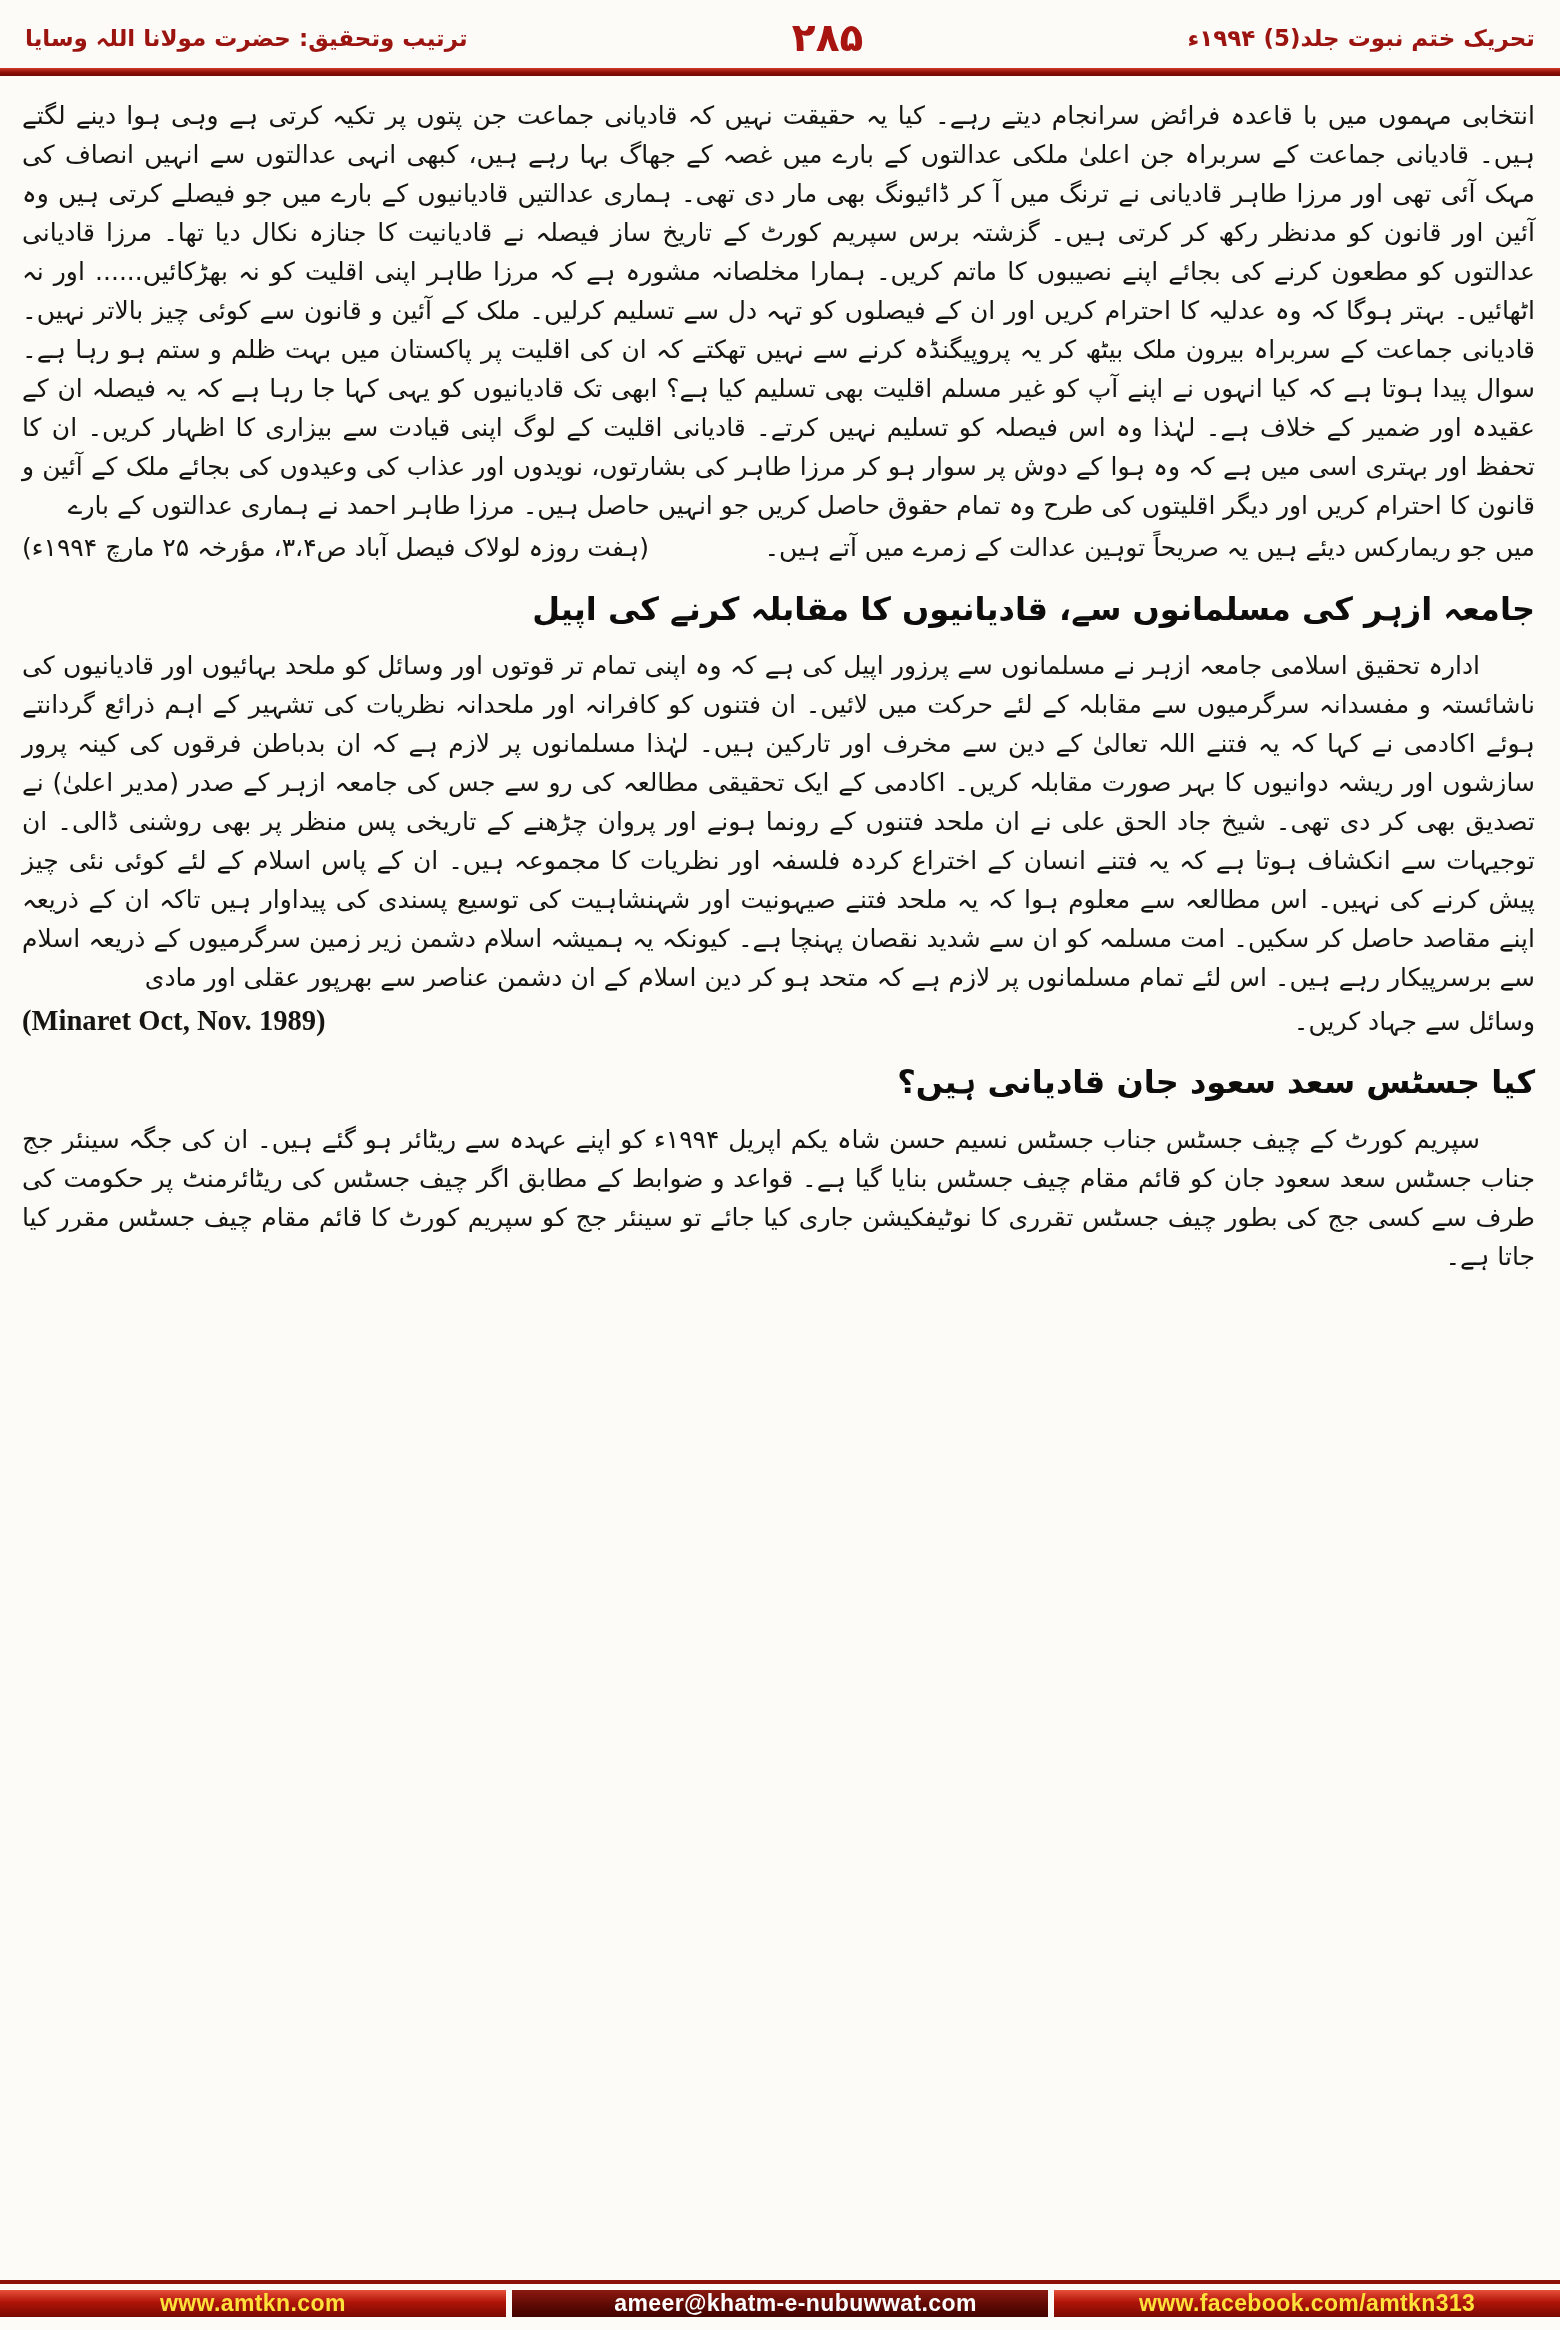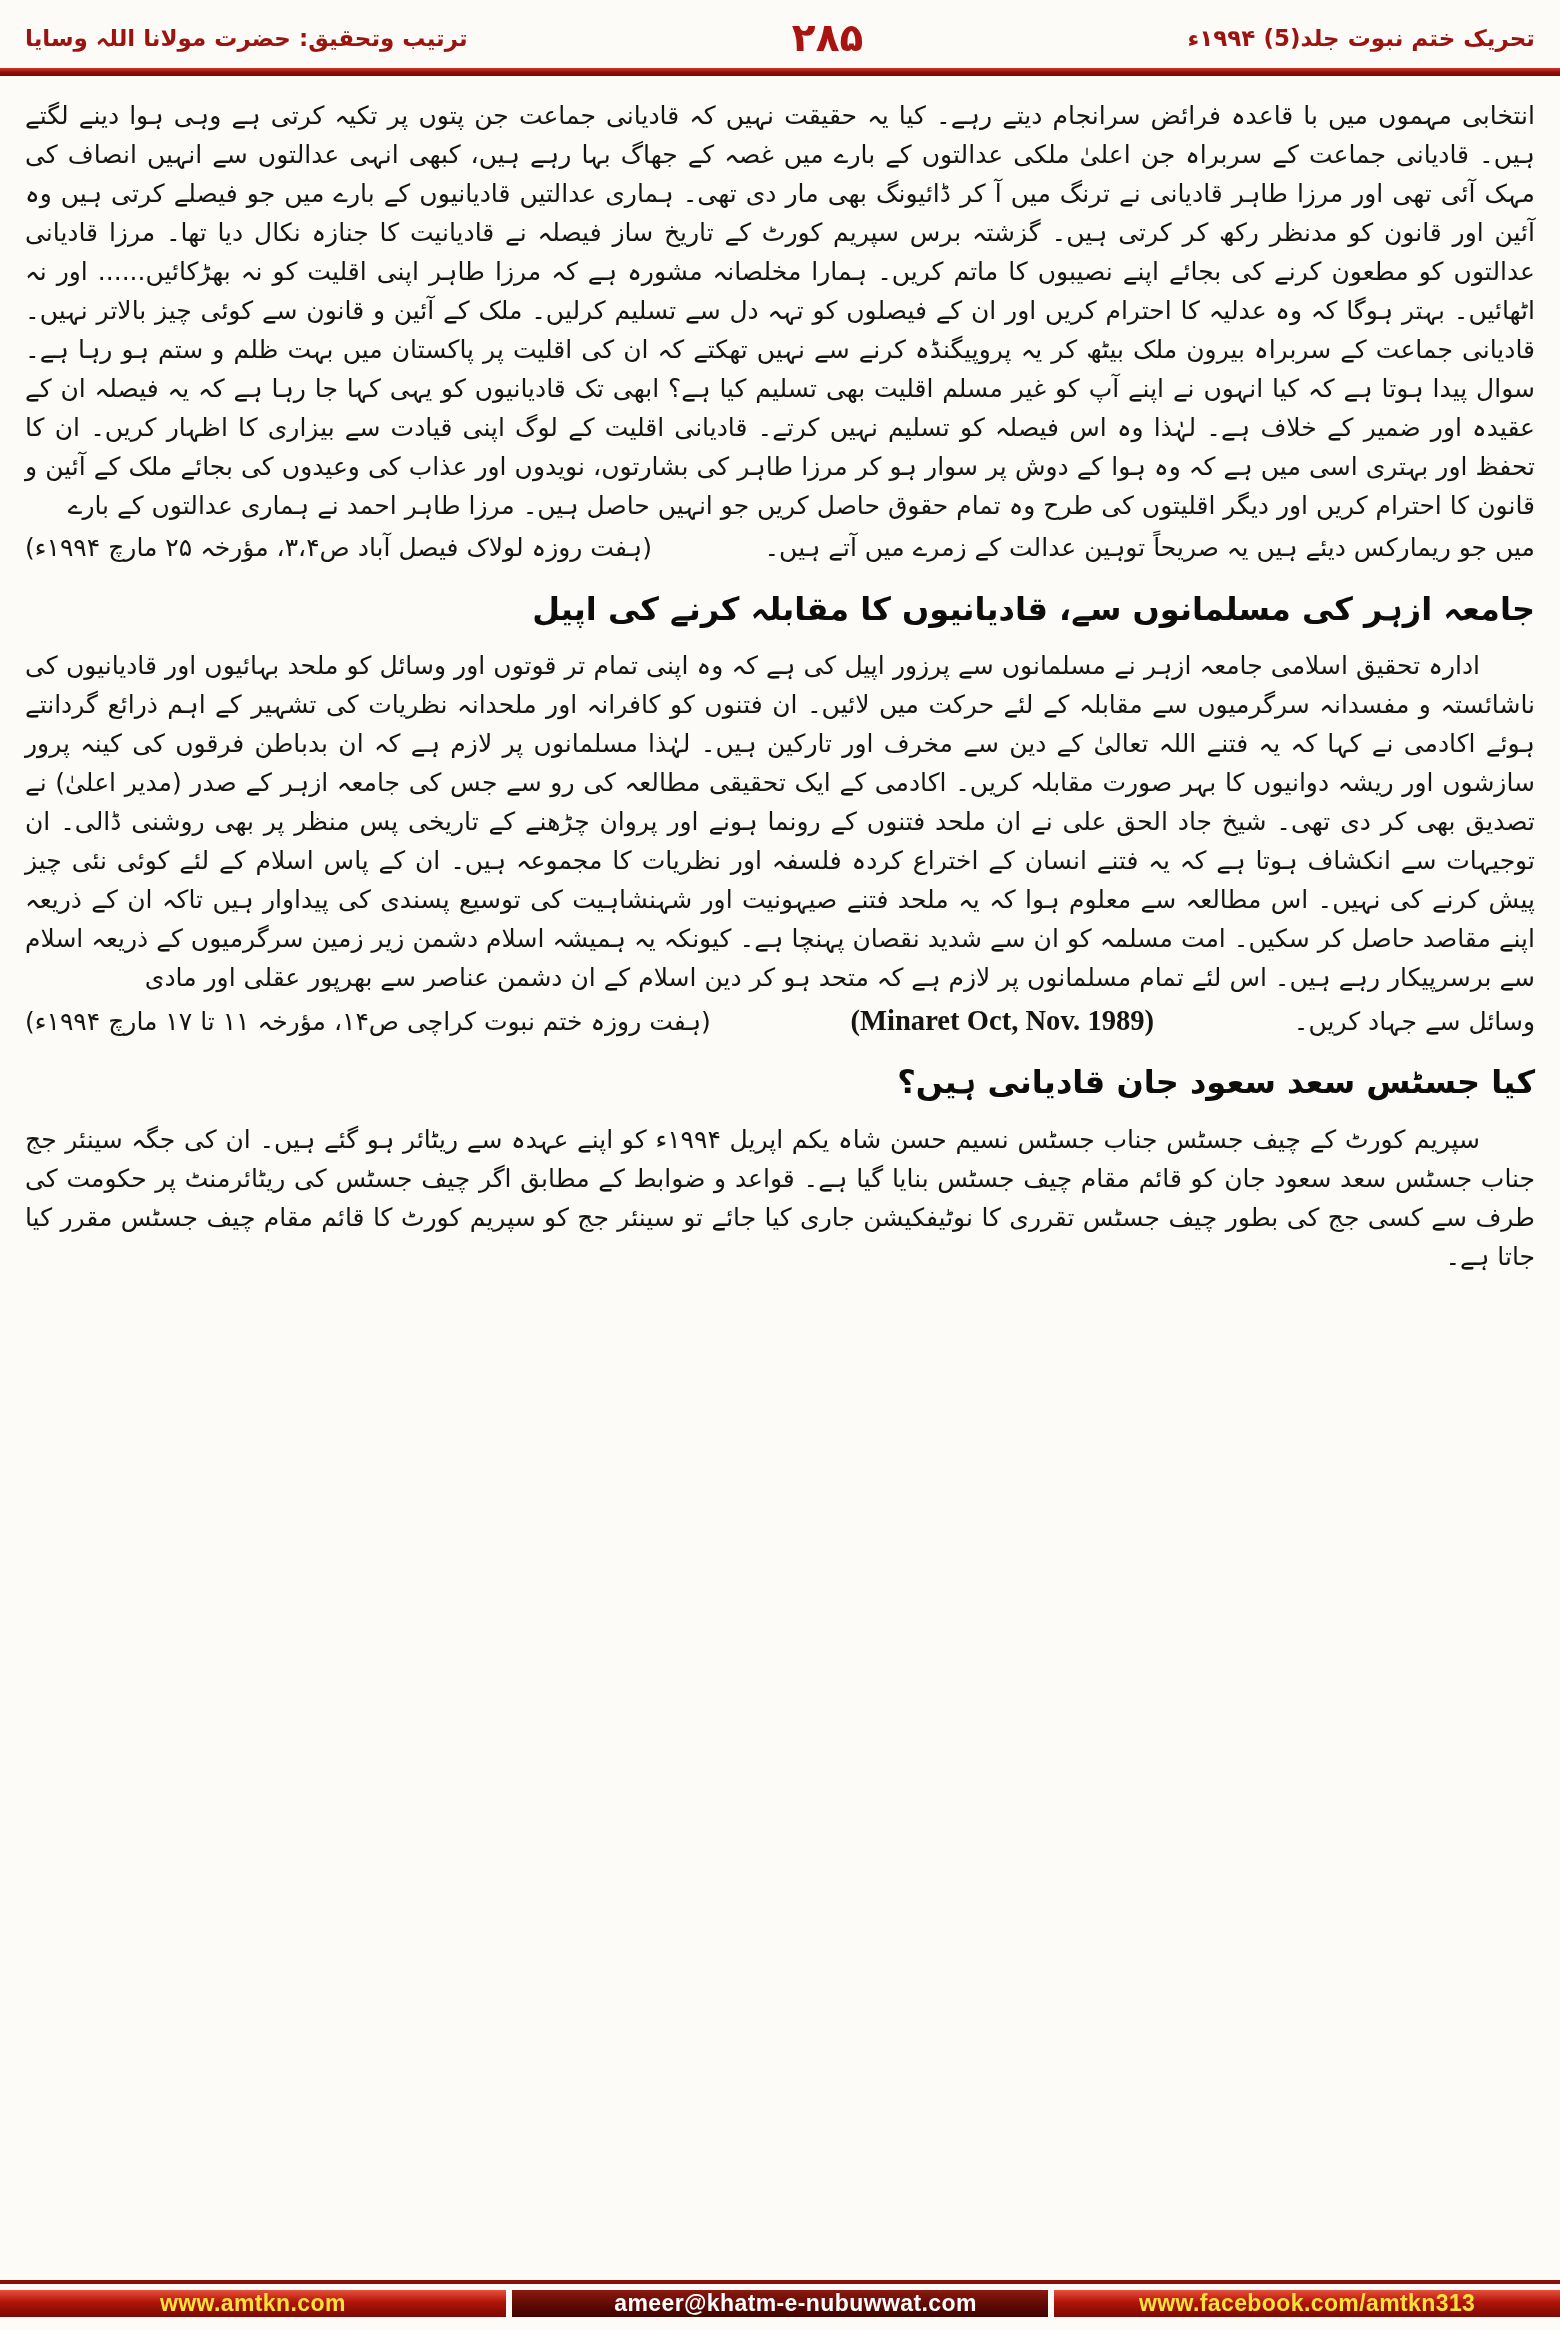--- a/index.html
+++ b/index.html
@@ -30,24 +30,25 @@
     letter-spacing: 1.7px;
   }
   .header-divider {
     height: 7.6px;
     margin-top: 5px;
     background: linear-gradient(180deg, #d0392b 0%, #8e0f07 55%, #6f0a04 100%);
   }
   
   .body {
     direction: rtl;
-    padding: 20px 25px 0 25px;
+    padding: 20px 25px 0 14px;
     font-size: 25px;
     line-height: 39px;
     text-align: justify;
+    margin-left: 8px;
   }
   .para { margin: 0 0 3.4px 0; }
   .para.indent { text-indent: 55px; }
   .last-line {
     display: flex;
     direction: rtl;
     justify-content: space-between;
     align-items: baseline;
     gap: 20px;
     margin: 0 0 8.4px 0;
@@ -111,21 +112,20 @@
     <div class="last-line">
       <span>میں جو ریمارکس دیئے ہیں یہ صریحاً توہین عدالت کے زمرے میں آتے ہیں۔</span>
       <span class="cite">(ہفت روزہ لولاک فیصل آباد ص۳،۴، مؤرخہ ۲۵ مارچ ۱۹۹۴ء)</span>
     </div>
 
     <h2 class="heading">جامعہ ازہر کی مسلمانوں سے، قادیانیوں کا مقابلہ کرنے کی اپیل</h2>
     <p class="para indent"><span>ادارہ تحقیق اسلامی جامعہ ازہر نے مسلمانوں سے پرزور اپیل کی ہے کہ وہ اپنی تمام تر قوتوں اور وسائل کو ملحد بہائیوں اور قادیانیوں کی ناشائستہ و مفسدانہ سرگرمیوں سے مقابلہ کے لئے حرکت میں لائیں۔ ان فتنوں کو کافرانہ اور ملحدانہ نظریات کی تشہیر کے اہم ذرائع گردانتے ہوئے اکادمی نے کہا کہ یہ فتنے اللہ تعالیٰ کے دین سے مخرف اور تارکین ہیں۔ لہٰذا مسلمانوں پر لازم ہے کہ ان بدباطن فرقوں کی کینہ پرور سازشوں اور ریشہ دوانیوں کا بہر صورت مقابلہ کریں۔ اکادمی کے ایک تحقیقی مطالعہ کی رو سے جس کی جامعہ ازہر کے صدر (مدیر اعلیٰ) نے تصدیق بھی کر دی تھی۔ شیخ جاد الحق علی نے ان ملحد فتنوں کے رونما ہونے اور پروان چڑھنے کے تاریخی پس منظر پر بھی روشنی ڈالی۔ ان توجیہات سے انکشاف ہوتا ہے کہ یہ فتنے انسان کے اختراع کردہ فلسفہ اور نظریات کا مجموعہ ہیں۔ ان کے پاس اسلام کے لئے کوئی نئی چیز پیش کرنے کی نہیں۔ اس مطالعہ سے معلوم ہوا کہ یہ ملحد فتنے صیہونیت اور شہنشاہیت کی توسیع پسندی کی پیداوار ہیں تاکہ ان کے ذریعہ اپنے مقاصد حاصل کر سکیں۔ امت مسلمہ کو ان سے شدید نقصان پہنچا ہے۔ کیونکہ یہ ہمیشہ اسلام دشمن زیر زمین سرگرمیوں کے ذریعہ اسلام سے برسرپیکار رہے ہیں۔ اس لئے تمام مسلمانوں پر لازم ہے کہ متحد ہو کر دین اسلام کے ان دشمن عناصر سے بھرپور عقلی اور مادی</span></p>
     <div class="last-line">
       <span>وسائل سے جہاد کریں۔</span>
       <span class="cite-latin">(Minaret Oct, Nov. 1989)</span>
-      <span class="cite">(ہفت روزہ ختم نبوت کراچی ص۱۴، مؤرخہ ۱۱ تا ۱۷ مارچ ۱۹۹۴ء)</span>
     </div>
 
     <h2 class="heading">کیا جسٹس سعد سعود جان قادیانی ہیں؟</h2>
     <p class="para indent"><span>سپریم کورٹ کے چیف جسٹس جناب جسٹس نسیم حسن شاہ یکم اپریل ۱۹۹۴ء کو اپنے عہدہ سے ریٹائر ہو گئے ہیں۔ ان کی جگہ سینئر جج جناب جسٹس سعد سعود جان کو قائم مقام چیف جسٹس بنایا گیا ہے۔ قواعد و ضوابط کے مطابق اگر چیف جسٹس کی ریٹائرمنٹ پر حکومت کی طرف سے کسی جج کی بطور چیف جسٹس تقرری کا نوٹیفکیشن جاری کیا جائے تو سینئر جج کو سپریم کورٹ کا قائم مقام چیف جسٹس مقرر کیا جاتا ہے۔</span></p>
 
   </div>
 
   <div class="footer">
     <div class="footer-rule"></div>
     <div class="footer-bar">

